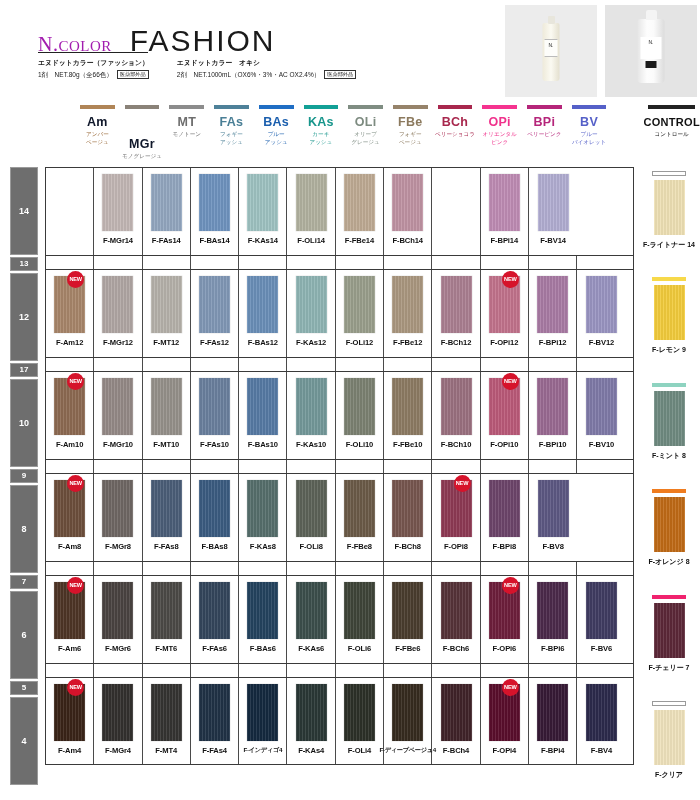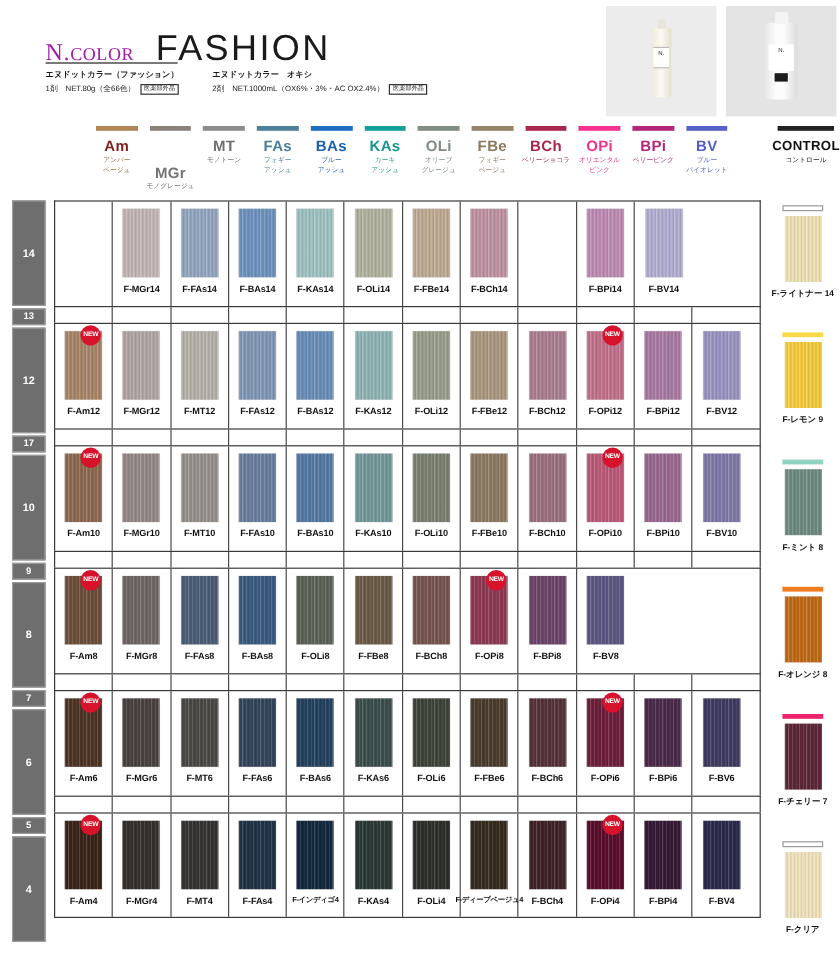--- a/index.html
+++ b/index.html
@@ -191,26 +191,26 @@
       </div>
     </div>
   </div>
 </div>
 
 <div class="chart">
 
   <div class="col-headers" id="col-headers">
       <div class="col-head">
         <div class="head-bar" style="background: rgb(176, 133, 87);"></div>
-        <div class="col-code" style="color: #7f1d1d;">Am</div>
+        <div class="col-code" style="color: #0f172a;">Am</div>
         <div class="col-jp" style="color: rgb(154, 106, 58);">アンバー<br>ベージュ</div>
       </div>
       <div class="col-head">
         <div class="head-bar" style="background: rgb(138, 130, 120);"></div>
-        <div class="col-code" style="color: #737373; margin-top: 28px;">MGr</div>
+        <div class="col-code" style="color: #0f172a; margin-top: 28px;">MGr</div>
         <div class="col-jp" style="color: rgb(110, 110, 110);">モノグレージュ</div>
       </div>
       <div class="col-head">
         <div class="head-bar" style="background: rgb(140, 140, 140);"></div>
         <div class="col-code" style="color: rgb(110, 110, 110);">MT</div>
         <div class="col-jp" style="color: rgb(110, 110, 110);">モノトーン</div>
       </div>
       <div class="col-head">
         <div class="head-bar" style="background: rgb(78, 129, 153);"></div>
         <div class="col-code" style="color: rgb(74, 127, 150);">FAs</div>
@@ -481,20 +481,24 @@
           </div>
           <div class="cell">
             <div class="swatch" style="background: rgb(75, 94, 120);"></div>
             <div class="sw-label">F-FAs8</div>
           </div>
           <div class="cell">
             <div class="swatch" style="background: rgb(59, 92, 129);"></div>
             <div class="sw-label">F-BAs8</div>
           </div>
           <div class="cell">
+            <div class="swatch" style="background: rgb(86, 111, 108);"></div>
+            <div class="sw-label">F-KAs8</div>
+          </div>
+          <div class="cell">
             <div class="swatch" style="background: rgb(93, 99, 88);"></div>
             <div class="sw-label">F-OLi8</div>
           </div>
           <div class="cell">
             <div class="swatch" style="background: rgb(107, 91, 72);"></div>
             <div class="sw-label">F-FBe8</div>
           </div>
           <div class="cell">
             <div class="swatch" style="background: rgb(119, 86, 79);"></div>
             <div class="sw-label">F-BCh8</div>

